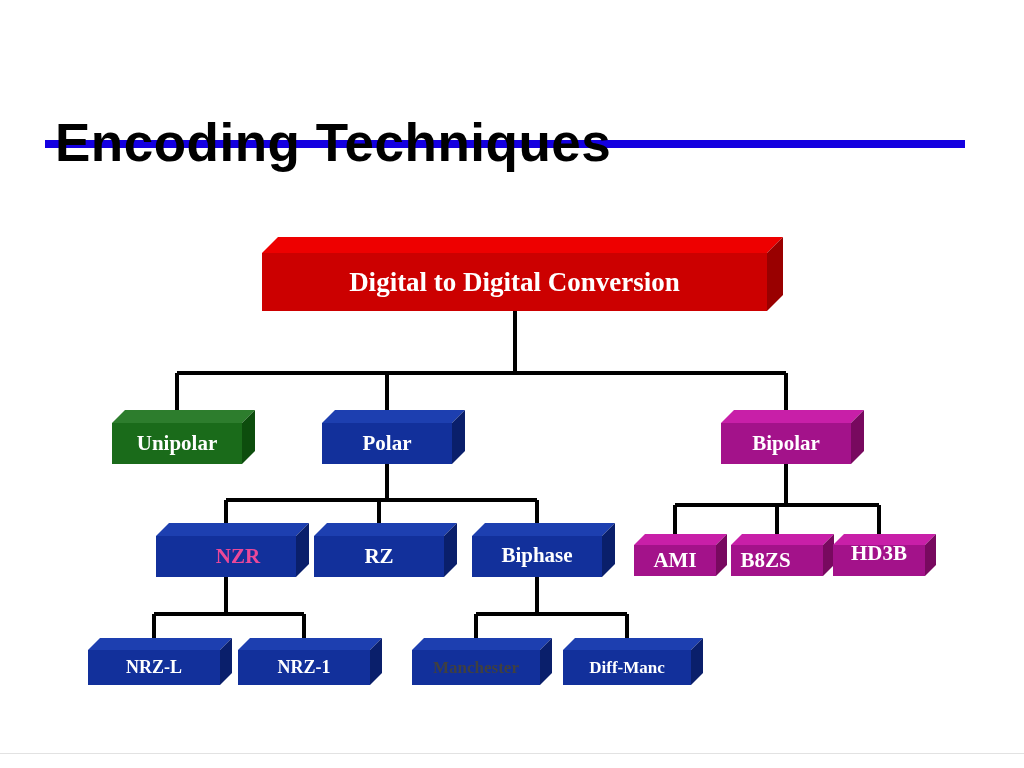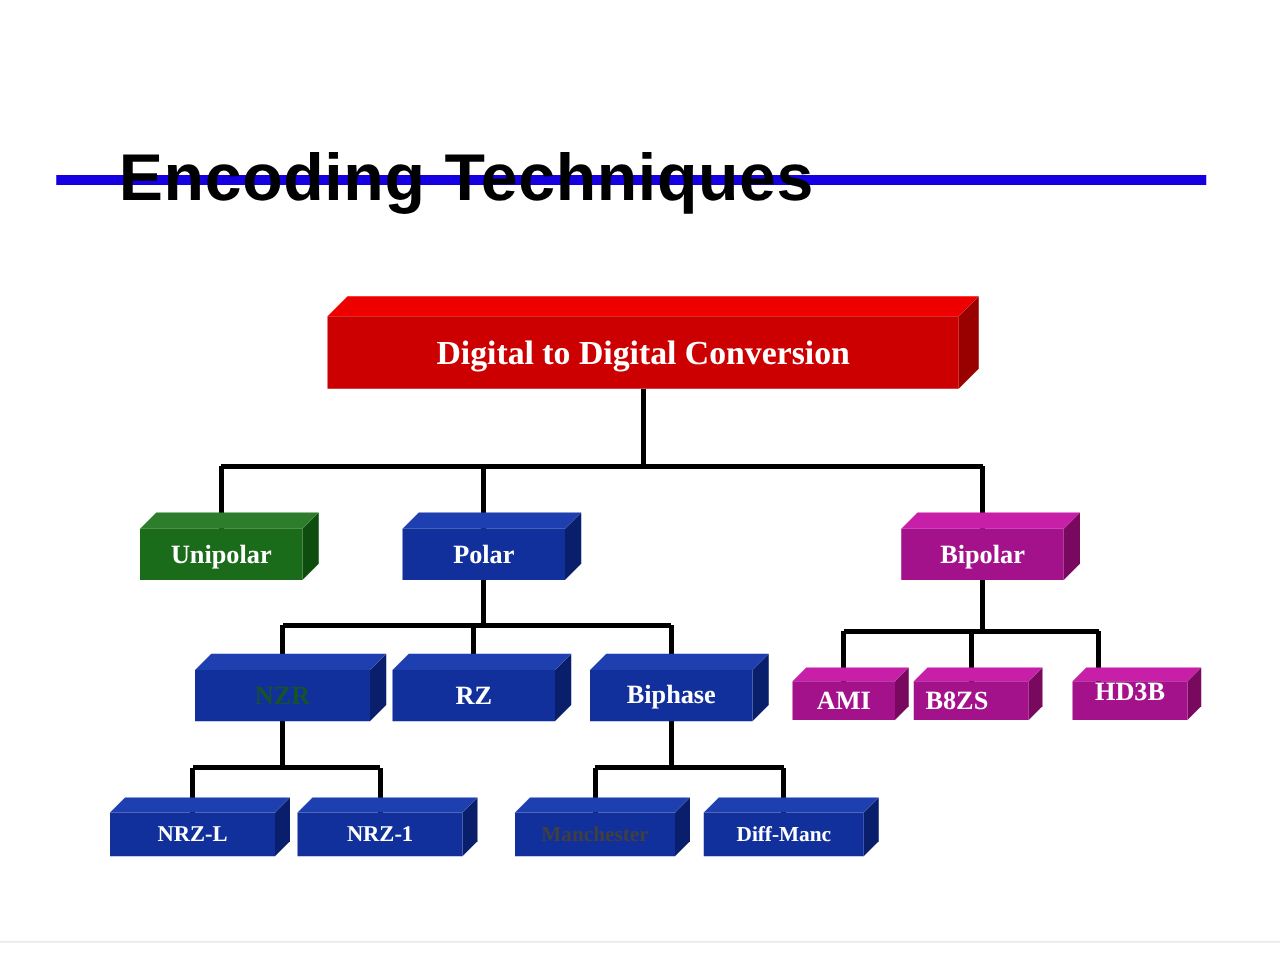--- a/index.html
+++ b/index.html
@@ -19,21 +19,20 @@
   #slide-title {
     position: absolute;
     left: 55px;
     top: 76px;
     font-family: "Liberation Sans", sans-serif;
     font-weight: bold;
     font-size: 53px;
     letter-spacing: 0.5px;
     color: #000000;
     white-space: nowrap;
-    margin-left: 40px;
   }
   #title-rule {
     position: absolute;
     left: 45px;
     top: 140px;
     width: 920px;
     height: 8px;
     background: #1400e0;
   }
   #footer-rule {
@@ -151,21 +150,21 @@
           <rect x="0" y="13" width="130" height="41" fill="#a3128a"></rect>
         </svg>
         <div class="face" style="font-size: 21px; color: rgb(255, 255, 255);">Bipolar</div>
       </div>
       <div class="node" style="left: 156px; top: 536px; width: 140px; height: 41px;">
         <svg width="155" height="56" style="position: absolute; left: 0px; top: -13px;">
           <polygon points="0,13 13,0 153,0 140,13" fill="#1d3fb0"></polygon>
           <polygon points="140,13 153,0 153,41 140,54" fill="#0a1f6b"></polygon>
           <rect x="0" y="13" width="140" height="41" fill="#12309b"></rect>
         </svg>
-        <div class="face" style="font-size: 21px; color: #14532d;">NZR</div>
+        <div class="face" style="font-size: 21px; color: #ec4899; margin-left: 12px;">NZR</div>
       </div>
       <div class="node" style="left: 314px; top: 536px; width: 130px; height: 41px;">
         <svg width="145" height="56" style="position: absolute; left: 0px; top: -13px;">
           <polygon points="0,13 13,0 143,0 130,13" fill="#1d3fb0"></polygon>
           <polygon points="130,13 143,0 143,41 130,54" fill="#0a1f6b"></polygon>
           <rect x="0" y="13" width="130" height="41" fill="#12309b"></rect>
         </svg>
         <div class="face" style="font-size: 21px; color: rgb(255, 255, 255);">RZ</div>
       </div>
       <div class="node" style="left: 472px; top: 536px; width: 130px; height: 38px;">
@@ -185,21 +184,21 @@
         <div class="face" style="font-size: 21px; color: rgb(255, 255, 255);">AMI</div>
       </div>
       <div class="node" style="left: 731px; top: 545px; width: 69px; height: 31px; text-align: center;">
         <svg width="105" height="44" style="position: absolute; left: 0px; top: -11px;">
           <polygon points="0,11 11,0 103,0 92,11" fill="#c81fa8"></polygon>
           <polygon points="92,11 103,0 103,31 92,42" fill="#78095f"></polygon>
           <rect x="0" y="11" width="92" height="31" fill="#a3128a"></rect>
         </svg>
         <div class="face" style="font-size: 21px; color: rgb(255, 255, 255);">B8ZS</div>
       </div>
-      <div class="node" style="left: 858px; top: 545px; width: 92px; height: 17px;">
+      <div class="node" style="left: 833px; top: 545px; width: 92px; height: 17px;">
         <svg width="105" height="44" style="position: absolute; left: 0px; top: -11px;">
           <polygon points="0,11 11,0 103,0 92,11" fill="#c81fa8"></polygon>
           <polygon points="92,11 103,0 103,31 92,42" fill="#78095f"></polygon>
           <rect x="0" y="11" width="92" height="31" fill="#a3128a"></rect>
         </svg>
         <div class="face" style="font-size: 21px; color: rgb(255, 255, 255);">HD3B</div>
       </div>
       <div class="node" style="left: 88px; top: 650px; width: 132px; height: 35px;">
         <svg width="146" height="49" style="position: absolute; left: 0px; top: -12px;">
           <polygon points="0,12 12,0 144,0 132,12" fill="#1d3fb0"></polygon>

